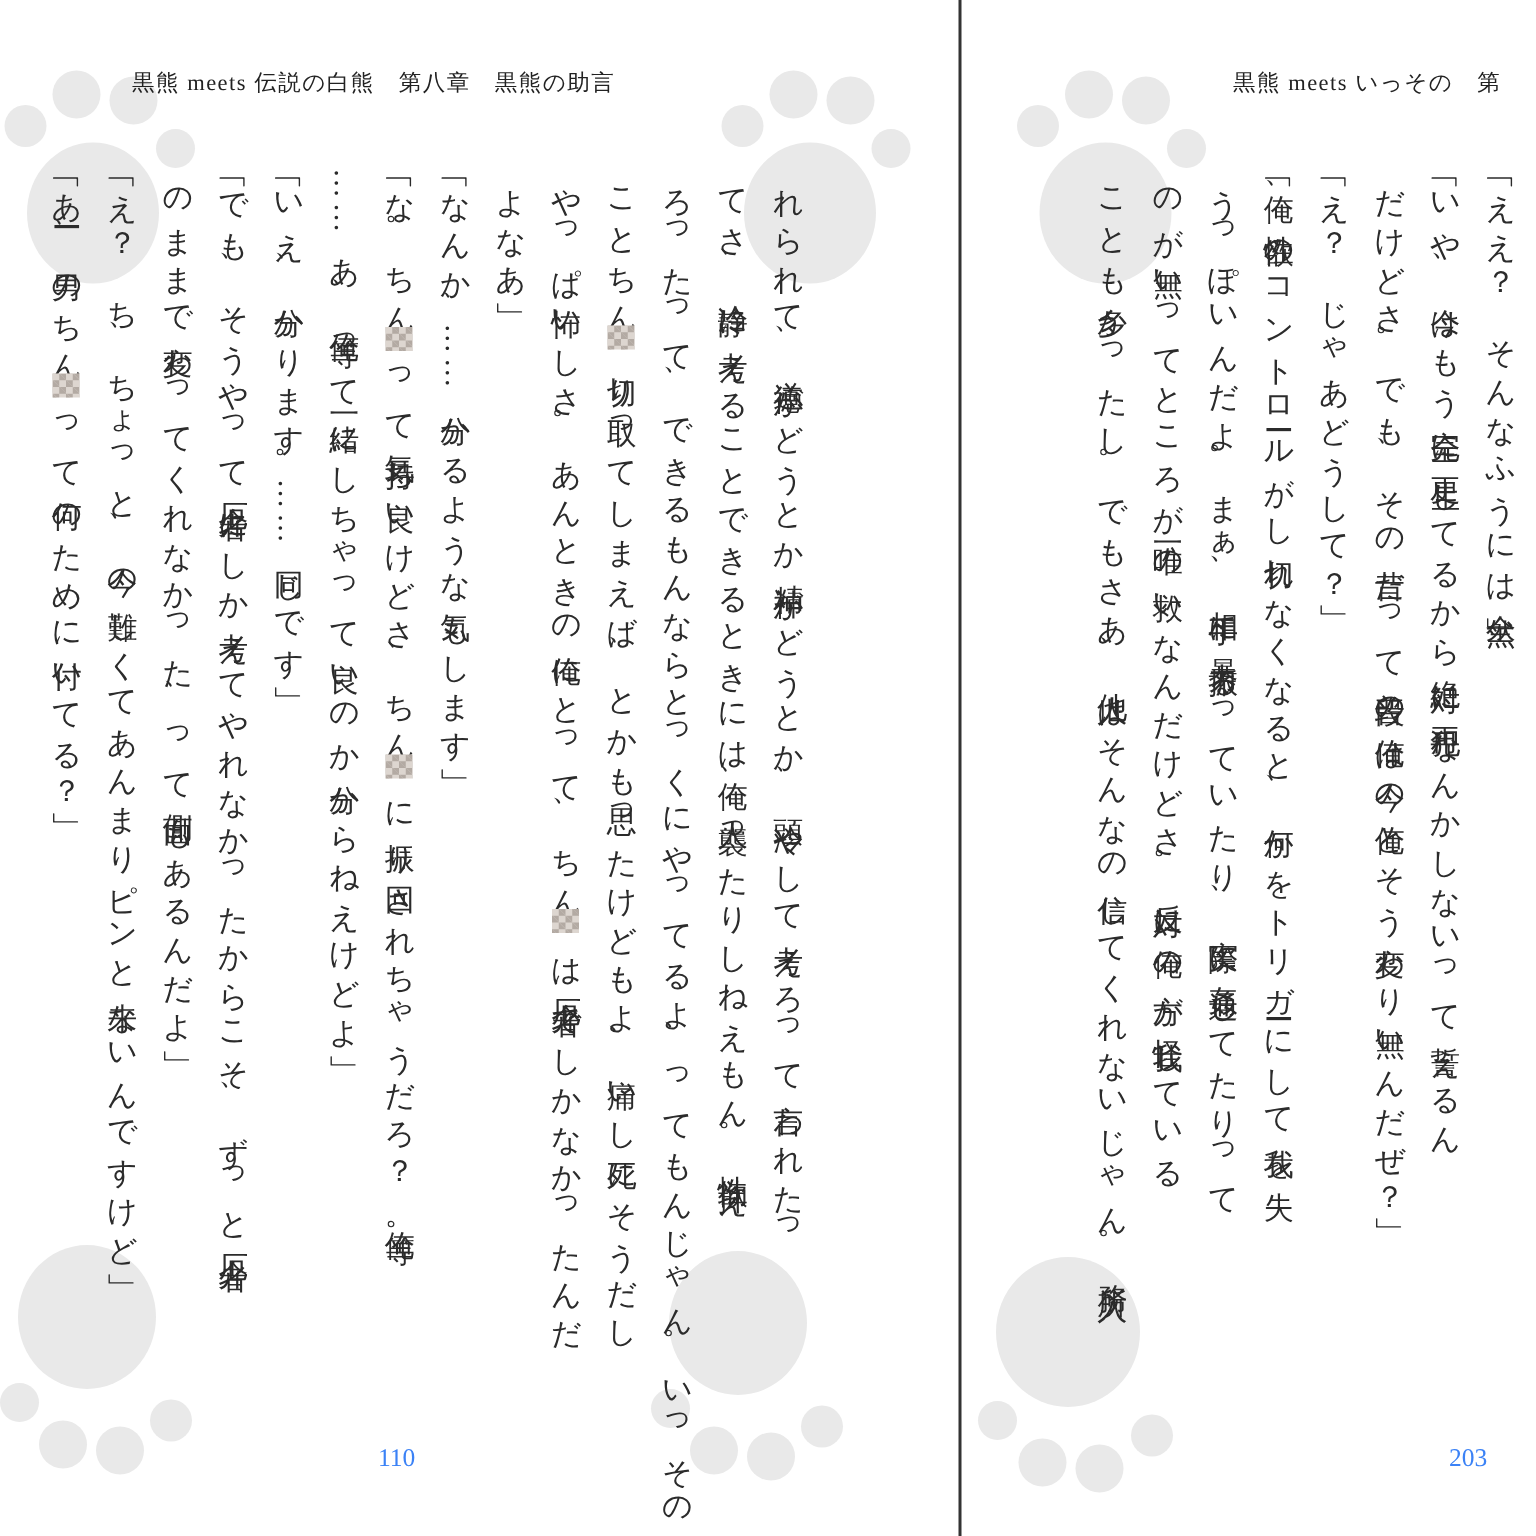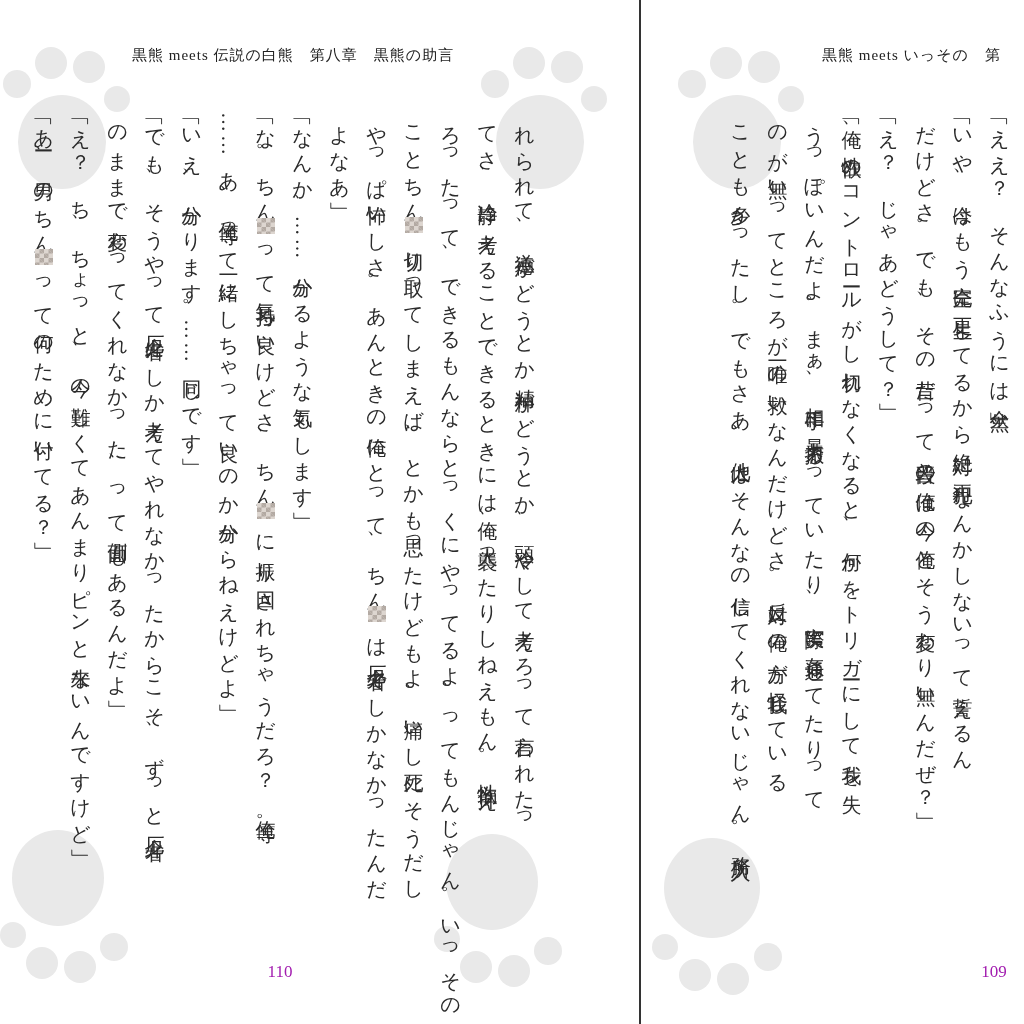--- a/index.html
+++ b/index.html
@@ -7,41 +7,41 @@
     position:relative;width:1024px;height:1024px;background:#ffffff;
     overflow:hidden;font-family:"Liberation Serif","DejaVu Serif",serif;
     color:#2b2b2b;
   }
   .paw-layer{position:absolute;left:0;top:0;width:1024px;height:1024px;z-index:0;}
   .gutter{position:absolute;left:639px;top:0;width:2px;height:1024px;background:#333;z-index:2;}
   .running-header{
     position:absolute;top:46px;font-size:15px;letter-spacing:1px;
     white-space:nowrap;z-index:1;color:#222;
   }
-  .header-left{left:88px;margin-left:44px;}
+  .header-left{left:88px;}
   .header-right{left:822px;}
   .vbody{
     position:absolute;top:112px;z-index:1;
     writing-mode:vertical-rl;text-orientation:mixed;
     font-size:20px;line-height:37px;letter-spacing:3px;
     height:850px;
   }
   .vbody-left{left:25px;width:518px;}
   .vbody-right{left:718px;width:300px;}
   .vline{margin:0;white-space:nowrap;}
   .censor{
     display:inline-block;width:18px;height:16px;margin:2px 0;
     background:
       linear-gradient(45deg,#b3aaa3 25%,transparent 25%,transparent 75%,#b3aaa3 75%),
       linear-gradient(45deg,#b3aaa3 25%,#ddd6d0 25%,#ddd6d0 75%,#b3aaa3 75%);
     background-size:9px 9px;background-position:0 0,4.5px 4.5px;
   }
   .pagenum{
-    position:absolute;top:962px;width:56px;text-align:center;
-    font-size:17px;z-index:1;color:#a21caf;
+    position:absolute;top:962px;width:56px;text-align:left;
+    font-size:17px;z-index:1;color:#3b82f6;
   }
   .pagenum-left{left:252px;}
   .pagenum-right{left:966px;}
 </style>
 </head>
 <body>
 
 <div class="stage">
 
   <svg class="paw-layer" viewBox="0 0 1024 1024" xmlns="http://www.w3.org/2000/svg">
@@ -94,21 +94,21 @@
     <div class="vbody vbody-right" id="body-right">
         <div class="vline">「ええ？　そんなふうには全然」</div>
         <div class="vline">「いや、今はもう完全に更生してるから絶対に再犯なんかしないって誓えるん</div>
         <div class="vline">だけどさ。でも、その昔だって普段の俺は今の俺とそう変わり無いんだぜ？」</div>
         <div class="vline">「え？　じゃあどうして？」</div>
         <div class="vline">「俺、性欲のコントロールがし切れなくなると、何かをトリガーにして我を失</div>
         <div class="vline">うっぽいんだよ。まぁ、相手に暴力振るっていたり、実際に姦通してたりって</div>
         <div class="vline">のが無いってところが唯一の救いなんだけどさ。反対に俺の方が怪我している</div>
         <div class="vline">ことも多かったし。でもさあ、他人はそんなの信じてくれないじゃん。務所入</div>
       </div>
-    <div class="pagenum pagenum-right">109</div>
+    <div class="pagenum pagenum-right">203</div>
   </section>
 
   <div class="gutter"></div>
 
   <section>
     <div class="running-header header-left">黒熊 meets 伝説の白熊　第八章　黒熊の助言</div>
     <div class="vbody vbody-left" id="body-left">
         <div class="vline">れられて、道徳がどうとか精神がどうとか、頭冷やして考えろって言われたっ</div>
         <div class="vline">てさ、冷静に考えることできるときには俺、人襲ったりしねえもん。性欲抑え</div>
         <div class="vline">ろったって、できるもんならとっくにやってるよ、ってもんじゃん。いっその</div>

